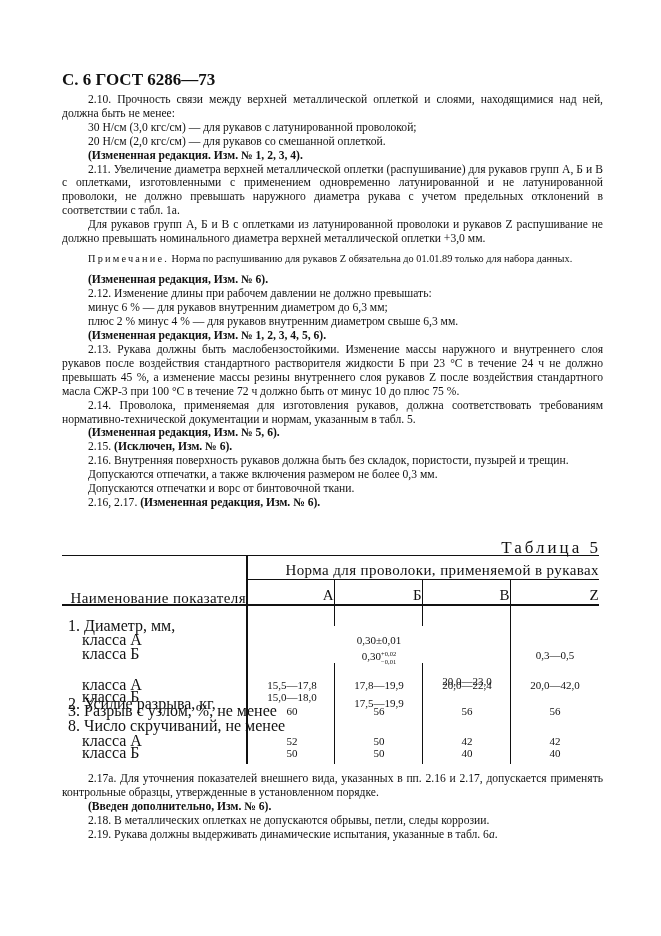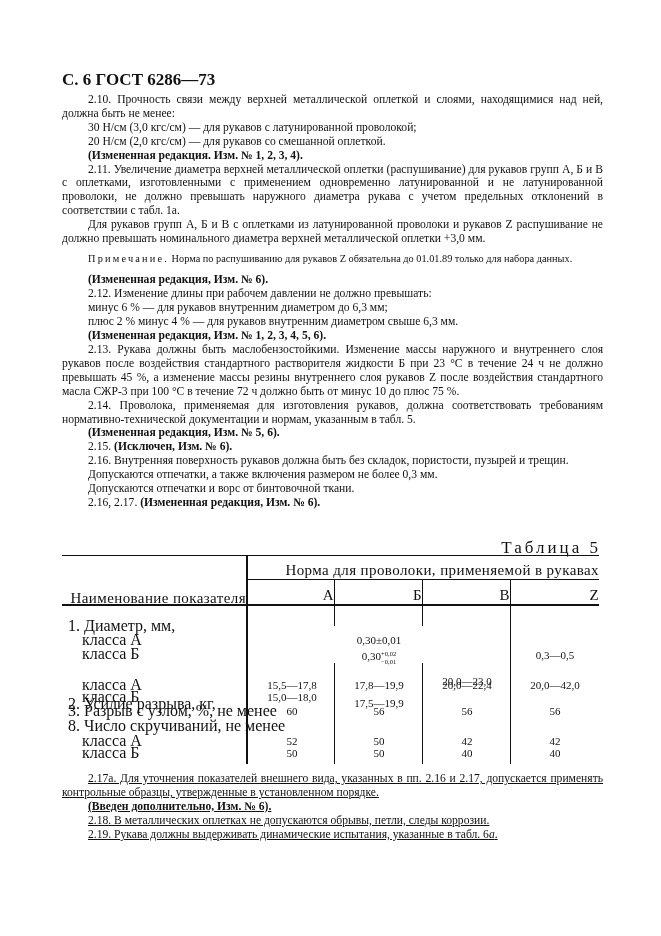--- a/index.html
+++ b/index.html
@@ -110,18 +110,18 @@
   <div class="val" style="left:186px; top:180px;">52</div>
   <div class="val" style="left:273px; top:180px;">50</div>
   <div class="val" style="left:361px; top:180px;">42</div>
   <div class="val" style="left:449px; top:180px;">42</div>
   <div class="val" style="left:186px; top:192px;">50</div>
   <div class="val" style="left:273px; top:192px;">50</div>
   <div class="val" style="left:361px; top:192px;">40</div>
   <div class="val" style="left:449px; top:192px;">40</div>
 </div>
 
-<div class="body-block" style="top: 772px; text-decoration: underline;">
+<div class="body-block" style="top: 772px;">
   <p class="p">2.17а. Для уточнения показателей внешнего вида, указанных в пп. 2.16 и 2.17, допускается применять контрольные образцы, утвержденные в установленном порядке.</p>
   <p class="bold-line">(Введен дополнительно, Изм. № 6).</p>
   <p class="p ni">2.18. В металлических оплетках не допускаются обрывы, петли, следы коррозии.</p>
   <p class="p ni"><span>2.19. Рукава должны выдерживать динамические испытания, указанные в табл. 6</span><i>а</i><span>.</span></p>
 </div>
 
 </body></html>

